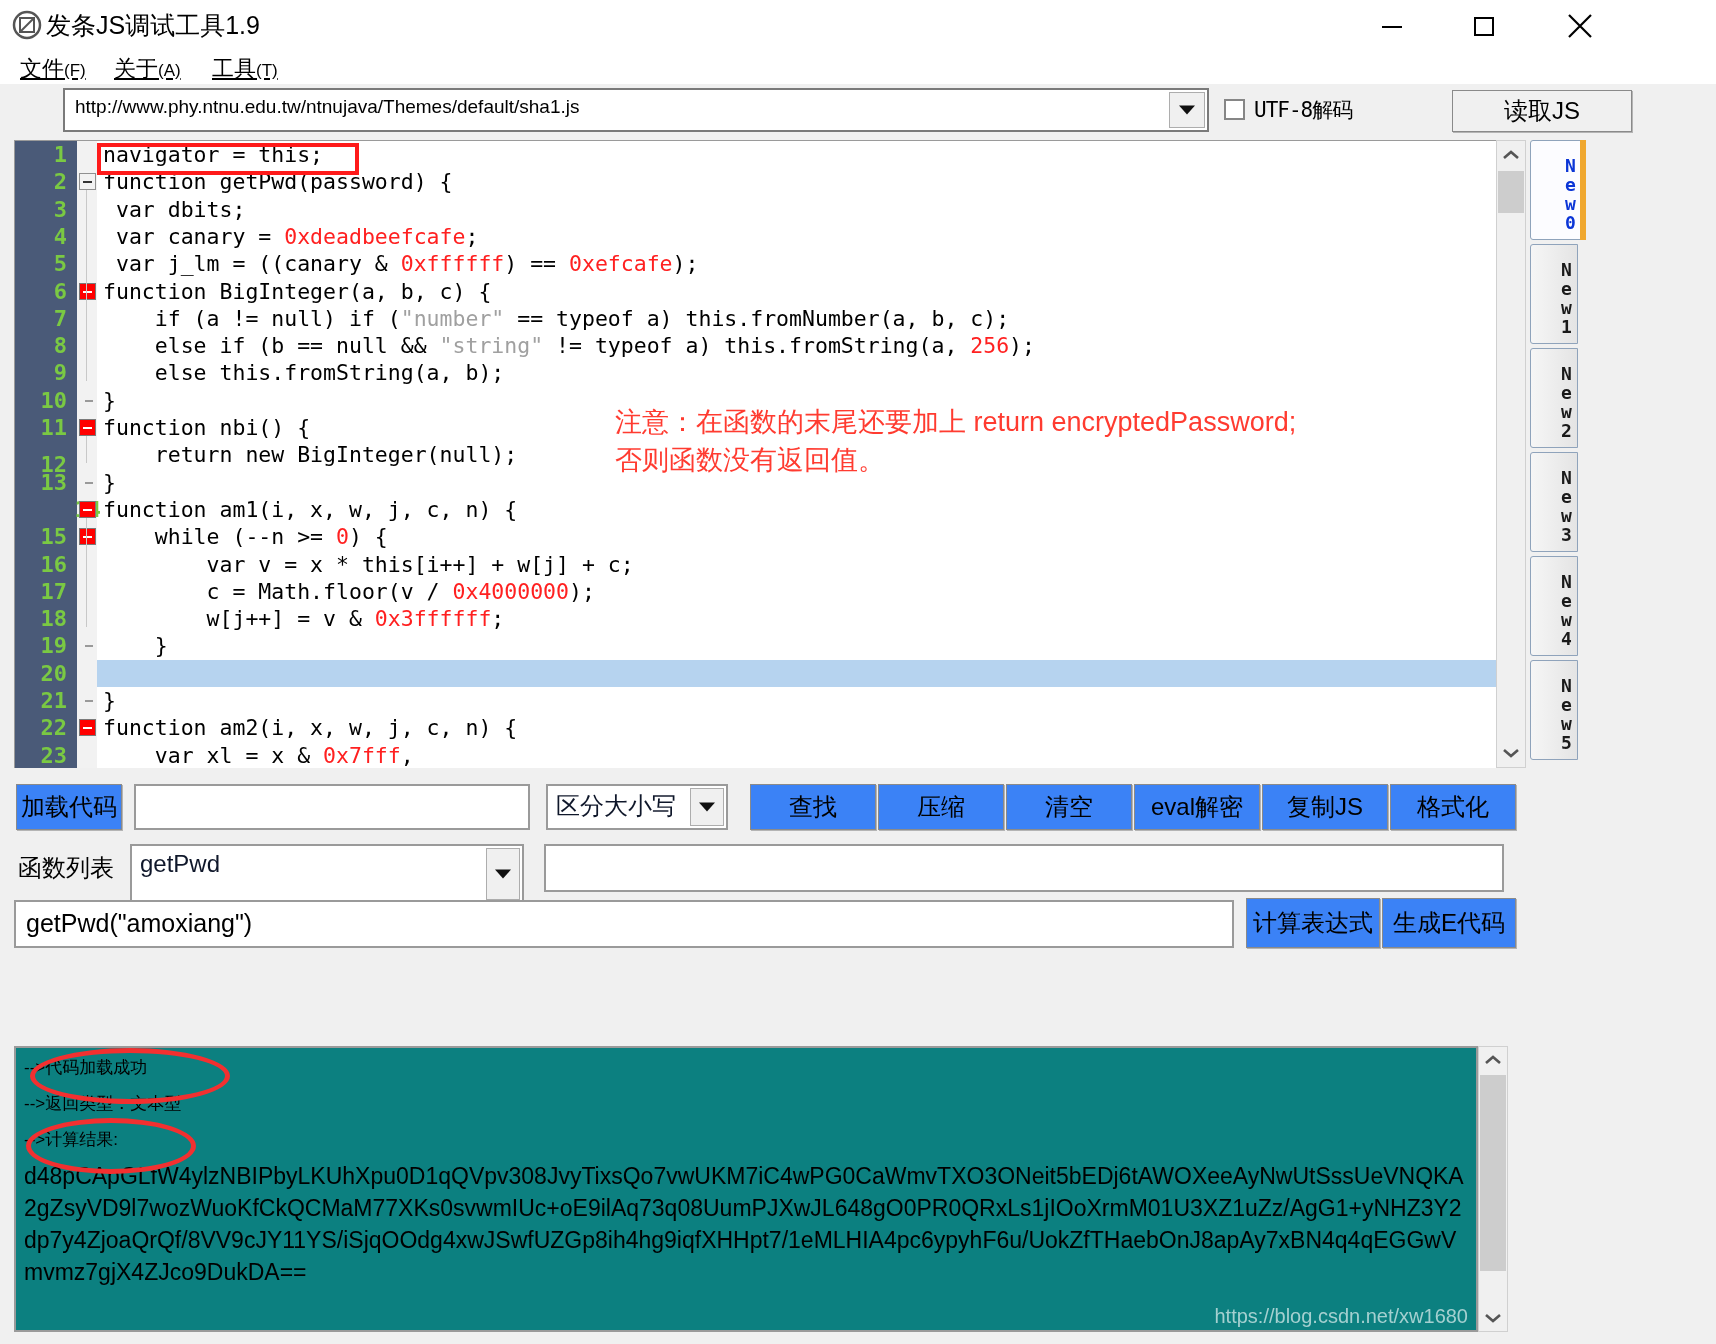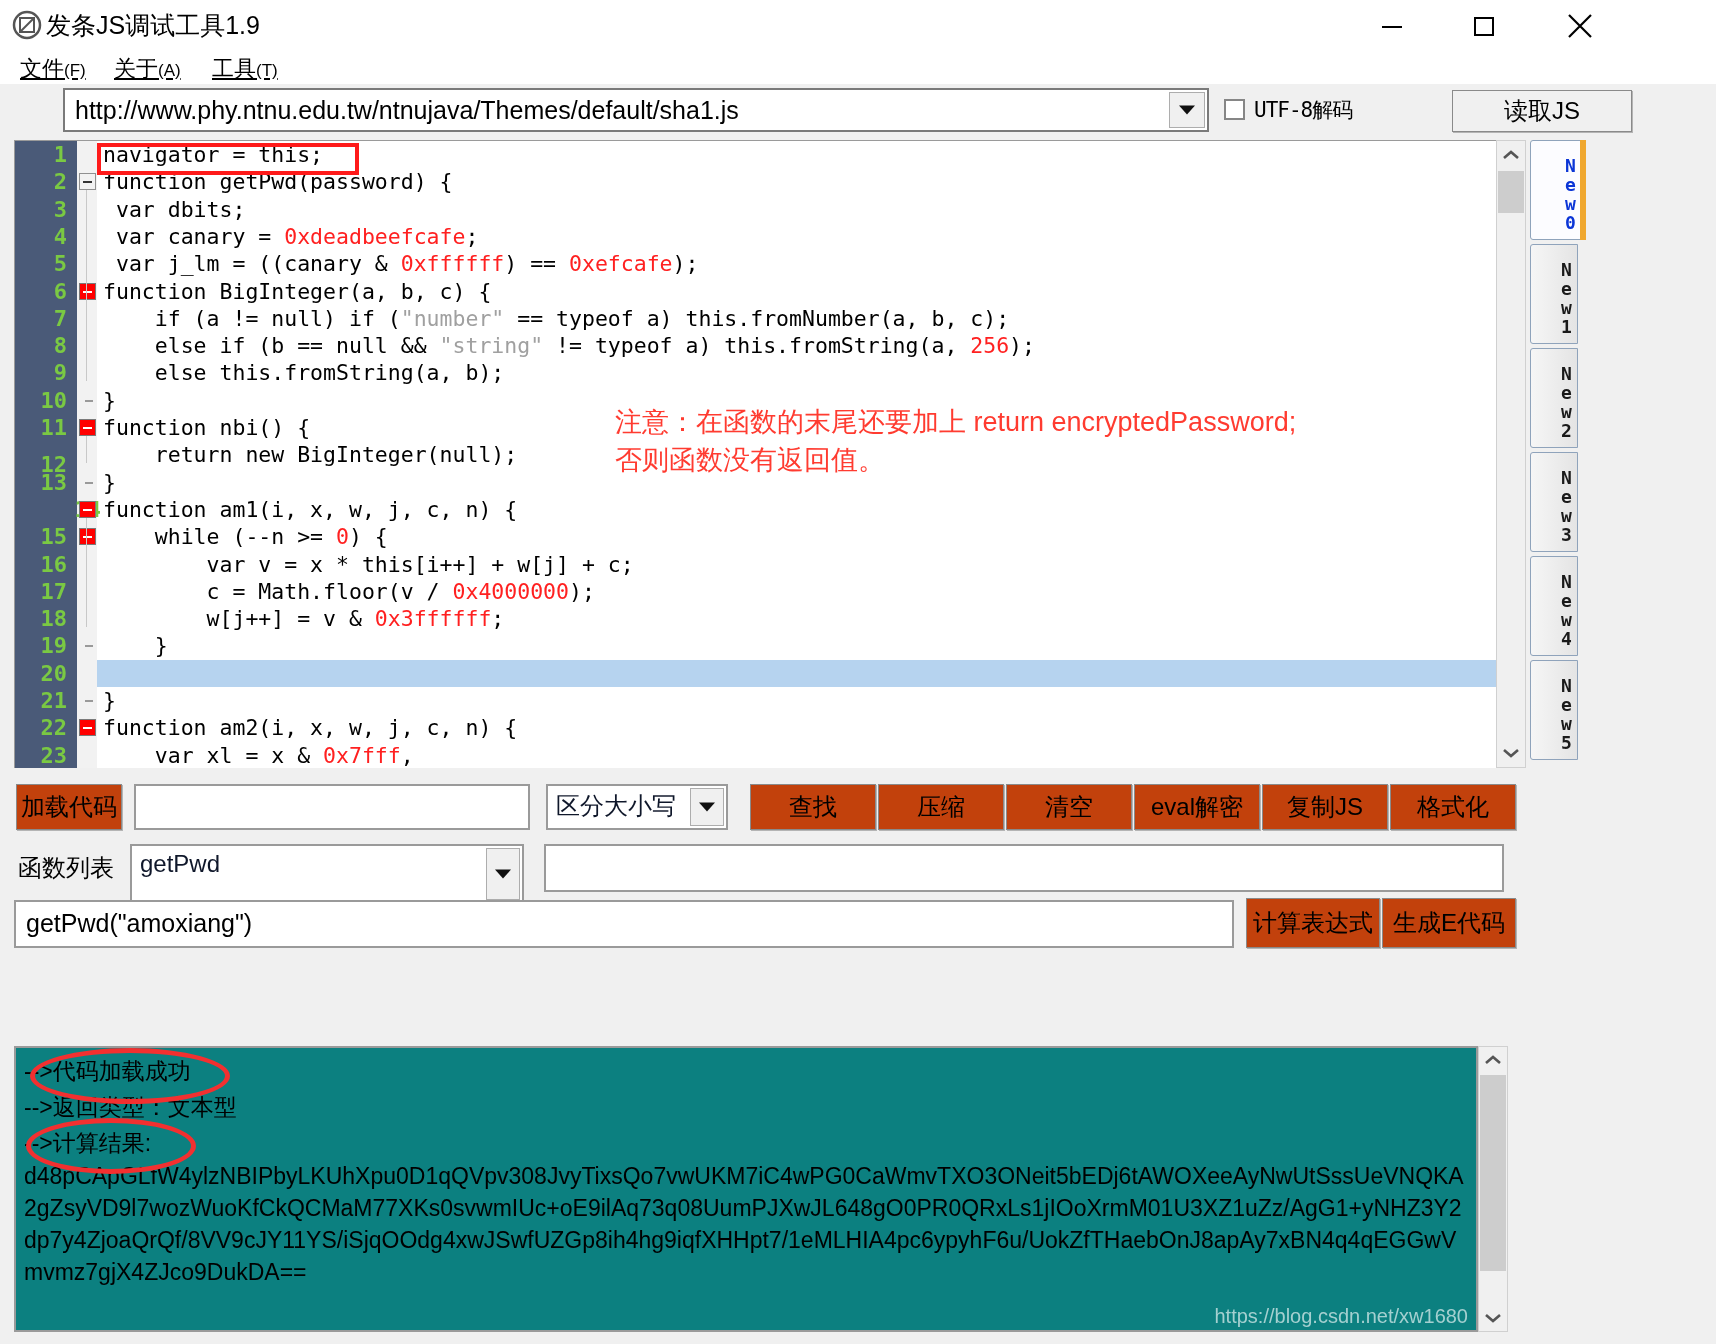--- a/index.html
+++ b/index.html
@@ -28,21 +28,21 @@
   .menu-item .mn{font-size:22px;}
   .menu-item .mk{font-size:17px;}
   .mi-0{left:16px;}
   .mi-1{left:110px;}
   .mi-2{left:208px;}
 
   
   .urlrow{position:absolute;left:0;top:88px;width:1716px;height:50px;background:#f0f0f0;}
   .urlbox{position:absolute;left:63px;top:0px;width:1146px;height:44px;background:#ffffff;
     border:2px solid #7a7a7a;box-sizing:border-box;}
-  .urltext{position:absolute;left:10px;top:6px;font-size:25px;color:#000;white-space:nowrap;}
+  .urltext{position:absolute;left:10px;top:6px;font-size:19px;color:#000;white-space:nowrap;}
   .urlarrow{position:absolute;right:2px;top:2px;width:36px;height:36px;background:#f0f0f0;border:1px solid #adadad;box-sizing:border-box;}
   .urlarrow .tri{position:absolute;left:50%;top:50%;transform:translate(-50%,-50%);
     width:0;height:0;border-left:8px solid transparent;border-right:8px solid transparent;border-top:9px solid #101010;}
   .chk-wrap{position:absolute;left:1224px;top:8px;width:200px;height:30px;}
   .chk-box{position:absolute;left:0;top:3px;width:21px;height:21px;background:#fff;border:2px solid #868686;box-sizing:border-box;}
   .chk-label{position:absolute;left:30px;top:0px;font-size:21px;font-family:"DejaVu Sans Mono", monospace;color:#000;white-space:nowrap;letter-spacing:-1px;}
   .readjs-btn{position:absolute;left:1452px;top:2px;width:180px;height:42px;background:#f0f0f0;
     border:1px solid #8a8a8a;box-sizing:border-box;font-size:24px;color:#000;
     display:flex;align-items:center;justify-content:center;box-shadow:1px 1px 0 #b4b4b4;}
 
@@ -81,33 +81,33 @@
      writing-mode:vertical-rl;text-orientation:upright;
      font-family:"DejaVu Sans Mono", monospace;font-size:18px;color:#1a1a1a;
      letter-spacing:-2px;text-align:center;padding-top:6px;box-sizing:border-box;font-weight:bold;}
   .vtab.active{background:#fcfcff;border-color:#8fa3bb;width:52px;}
   .vtab.active span{color:#0b35d6;}
   .vtab-mark{position:absolute;left:50px;width:6px;background:#f0a830;}
 
   
   .bottom{position:absolute;left:0;top:772px;width:1716px;height:572px;background:#f0f0f0;}
   .sunk{background:#fff;border:2px solid #9a9a9a;box-sizing:border-box;}
-  .btn{background:#c2410c;border:1px solid #8a8a8a;box-sizing:border-box;
+  .btn{background:#3b82f6;border:1px solid #8a8a8a;box-sizing:border-box;
      display:flex;align-items:center;justify-content:center;font-size:24px;color:#000;
      box-shadow:1px 1px 0 #b4b4b4;white-space:nowrap;}
   .lbl{position:absolute;font-size:24px;color:#000;white-space:nowrap;}
   .combo{position:absolute;background:#fff;border:2px solid #9a9a9a;box-sizing:border-box;}
   .combo .ctext{position:absolute;left:8px;top:4px;font-size:24px;color:#0f172a;white-space:nowrap;}
   .combo .cbtn{position:absolute;right:2px;top:2px;width:34px;bottom:2px;background:#f0f0f0;border:1px solid #adadad;box-sizing:border-box;}
   .combo .cbtn .tri{position:absolute;left:50%;top:50%;transform:translate(-50%,-50%);
      width:0;height:0;border-left:8px solid transparent;border-right:8px solid transparent;border-top:9px solid #101010;}
 
   .console{position:absolute;left:14px;top:1046px;width:1464px;height:286px;background:#0c8080;
      border:2px solid #9a9a9a;box-sizing:border-box;overflow:hidden;}
-  .cline{position:absolute;left:8px;font-size:23px;color:#000;white-space:pre;letter-spacing:0px;}
+  .cline{position:absolute;left:8px;font-size:17px;color:#000;white-space:pre;letter-spacing:0px;}
   .cwrap{position:absolute;left:8px;right:6px;font-size:23px;color:#000;
      line-height:32px;word-break:break-all;}
   .ellipse{position:absolute;border:5px solid #f23030;border-radius:50%;}
   .watermark{position:absolute;right:8px;bottom:2px;font-size:20px;color:#bfdede;opacity:.85;white-space:nowrap;}
   .cscroll{position:absolute;left:1478px;top:1046px;width:30px;height:286px;background:#f0f0f0;border:1px solid #d0d0d0;box-sizing:border-box;}
   .cs-thumb{position:absolute;left:1px;top:28px;width:26px;height:196px;background:#cdcdcd;}
 </style>
 </head>
 <body>
 

